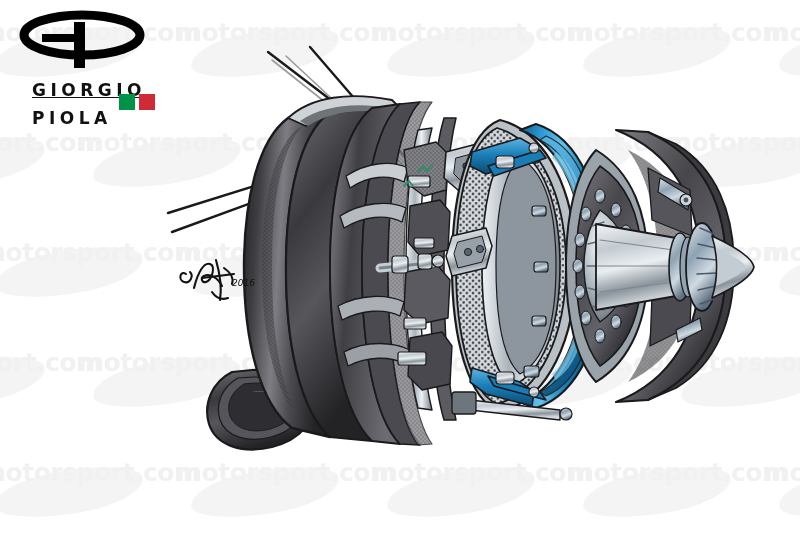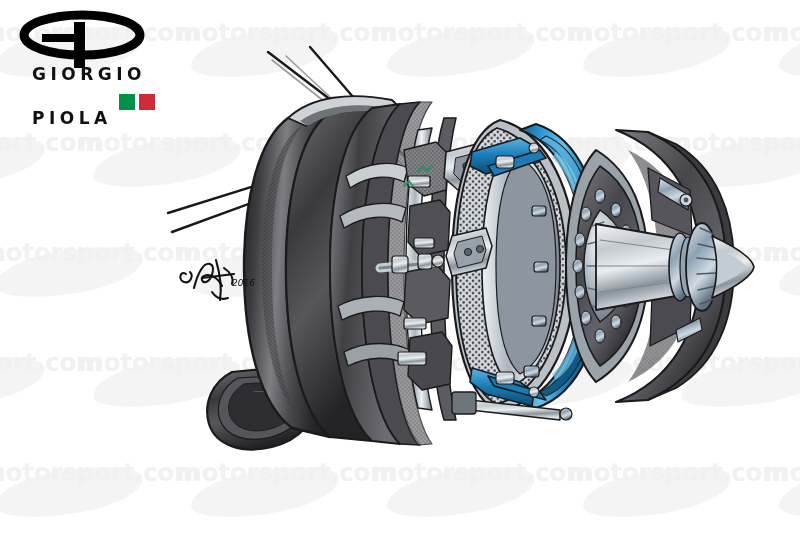--- a/index.html
+++ b/index.html
@@ -13,21 +13,21 @@
       font-weight:700;font-size:25px;letter-spacing:-0.5px;color:#f1f1f1;}
   .wmswoosh{position:absolute;width:150px;height:44px;background:#f4f4f4;
       border-radius:50% 50% 50% 50%/60% 40% 60% 40%;
       transform:rotate(-8deg);}
 
   
   #logo{position:absolute;left:14px;top:8px;width:150px;height:105px;}
   #monogram{position:absolute;left:0;top:0;width:140px;height:60px;}
   .brandline{position:absolute;left:18px;font-family:"DejaVu Sans",sans-serif;
      font-weight:700;font-size:17px;letter-spacing:4.5px;color:#111;}
-  #brand1{top:56px;}
+  #brand1{top:72px;text-decoration:underline;}
   #brand2{top:100px;}
   .flagsq{position:absolute;width:16px;height:16px;top:86px;}
   #flag-green{left:105px;background:#009246;}
   #flag-red{left:125px;background:#ce2b37;}
 
   
   #artwork{position:absolute;left:0;top:0;width:800px;height:533px;}
   #signature{position:absolute;left:172px;top:248px;width:90px;height:60px;}
 </style>
 </head>

